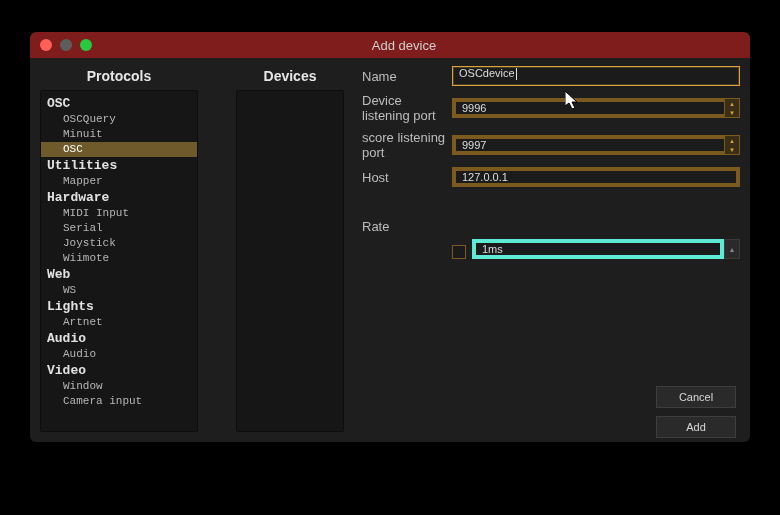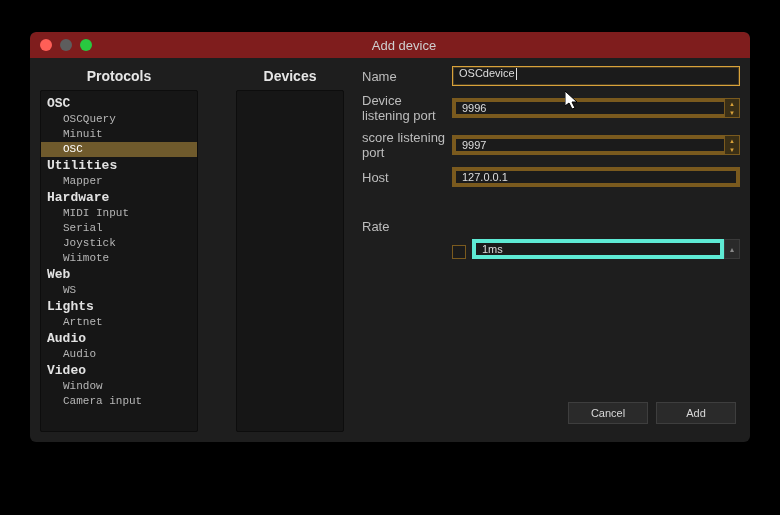--- a/index.html
+++ b/index.html
@@ -171,24 +171,25 @@
     background:#2a2a2a;
     border:1px solid #3a3a3a;
     display:flex;
     align-items:center;
     justify-content:center;
     color:#888;
     font-size:8px;
   }
   .button-row {
     position:absolute;
-    bottom:18px;
+    bottom:4px;
     right:14px;
     display:flex;
     gap:8px;
+    flex-direction:column;
   }
   .btn {
     width:80px;
     height:22px;
     background:#2a2a2a;
     border:1px solid #3e3e3e;
     color:#d8d8d8;
     font-size:11px;
     display:flex;
     align-items:center;

